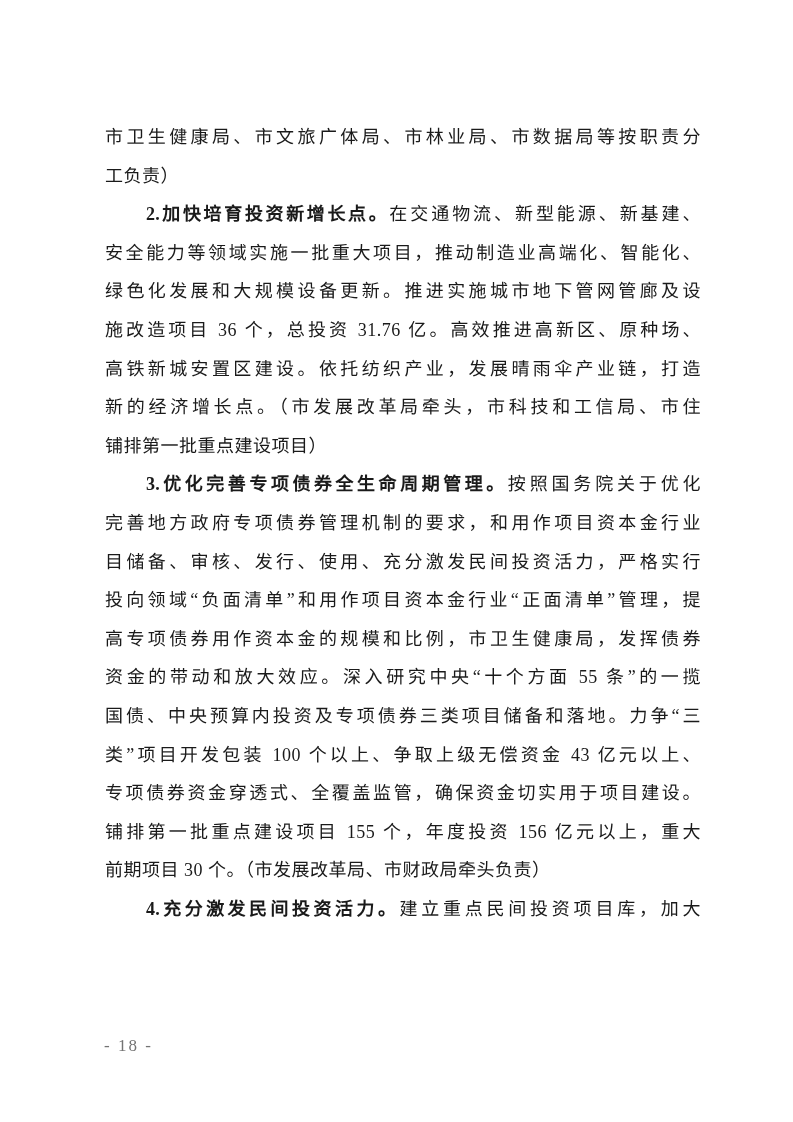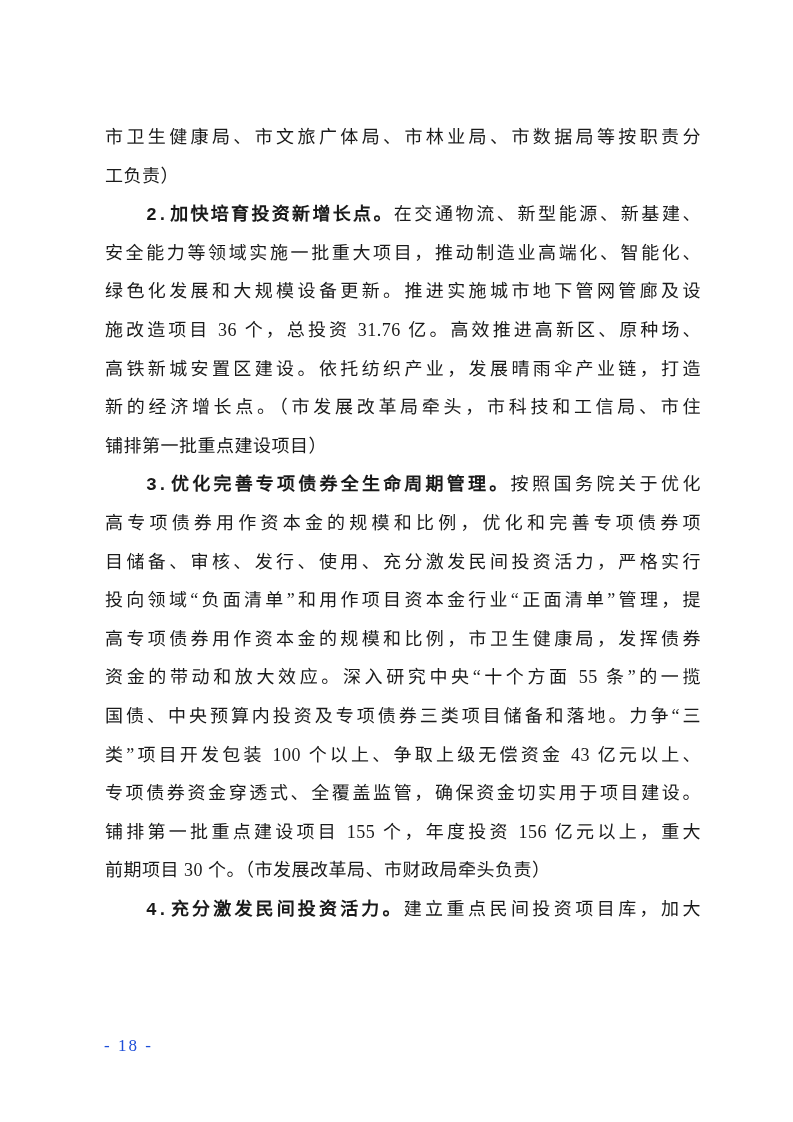--- a/index.html
+++ b/index.html
@@ -33,50 +33,50 @@
     letter-spacing: 0.5px;
   }
   .line.para-start {
     text-indent: 41px;
   }
   .line.para-end {
     text-align-last: left;
   }
   .lead {
     font-weight: 700;
-    font-family: Liberation Mono, monospace;
+    font-family: Liberation Serif, serif;
     letter-spacing: 0.2px;
   }
   .footer {
     position: absolute;
     left: 104px;
     top: 1036px;
     font-size: 17px;
     line-height: 20px;
-    color: #1d4ed8;
+    color: #737373;
     letter-spacing: 2px;
     font-family: "Liberation Serif", "DejaVu Serif", serif;
   }
 </style>
 </head>
 <body>
 
 <div class="page">
   <div class="content">
     <div class="line"><span class="lead"></span><span>市卫生健康局、市文旅广体局、市林业局、市数据局等按职责分</span></div>
     <div class="line para-end"><span class="lead"></span><span>工负责）</span></div>
     <div class="line para-start"><span class="lead">2.加快培育投资新增长点。</span><span>在交通物流、新型能源、新基建、</span></div>
     <div class="line"><span class="lead"></span><span>安全能力等领域实施一批重大项目，推动制造业高端化、智能化、</span></div>
     <div class="line"><span class="lead"></span><span>绿色化发展和大规模设备更新。推进实施城市地下管网管廊及设</span></div>
     <div class="line"><span class="lead"></span><span>施改造项目 36 个，总投资 31.76 亿。高效推进高新区、原种场、</span></div>
     <div class="line"><span class="lead"></span><span>高铁新城安置区建设。依托纺织产业，发展晴雨伞产业链，打造</span></div>
     <div class="line"><span class="lead"></span><span>新的经济增长点。（市发展改革局牵头，市科技和工信局、市住</span></div>
     <div class="line para-end"><span class="lead"></span><span>铺排第一批重点建设项目）</span></div>
     <div class="line para-start"><span class="lead">3.优化完善专项债券全生命周期管理。</span><span>按照国务院关于优化</span></div>
-    <div class="line"><span class="lead"></span><span>高专项债券用作资本金的规模和比例，优化和完善专项债券项</span></div>
+    <div class="line"><span class="lead"></span><span>完善地方政府专项债券管理机制的要求，和用作项目资本金行业</span></div>
     <div class="line"><span class="lead"></span><span>目储备、审核、发行、使用、充分激发民间投资活力，严格实行</span></div>
     <div class="line"><span class="lead"></span><span>投向领域“负面清单”和用作项目资本金行业“正面清单”管理，提</span></div>
     <div class="line"><span class="lead"></span><span>高专项债券用作资本金的规模和比例，市卫生健康局，发挥债券</span></div>
     <div class="line"><span class="lead"></span><span>资金的带动和放大效应。深入研究中央“十个方面 55 条”的一揽</span></div>
     <div class="line"><span class="lead"></span><span>国债、中央预算内投资及专项债券三类项目储备和落地。力争“三</span></div>
     <div class="line"><span class="lead"></span><span>类”项目开发包装 100 个以上、争取上级无偿资金 43 亿元以上、</span></div>
     <div class="line"><span class="lead"></span><span>专项债券资金穿透式、全覆盖监管，确保资金切实用于项目建设。</span></div>
     <div class="line"><span class="lead"></span><span>铺排第一批重点建设项目 155 个，年度投资 156 亿元以上，重大</span></div>
     <div class="line para-end"><span class="lead"></span><span>前期项目 30 个。（市发展改革局、市财政局牵头负责）</span></div>
     <div class="line para-start"><span class="lead">4.充分激发民间投资活力。</span><span>建立重点民间投资项目库，加大</span></div>

